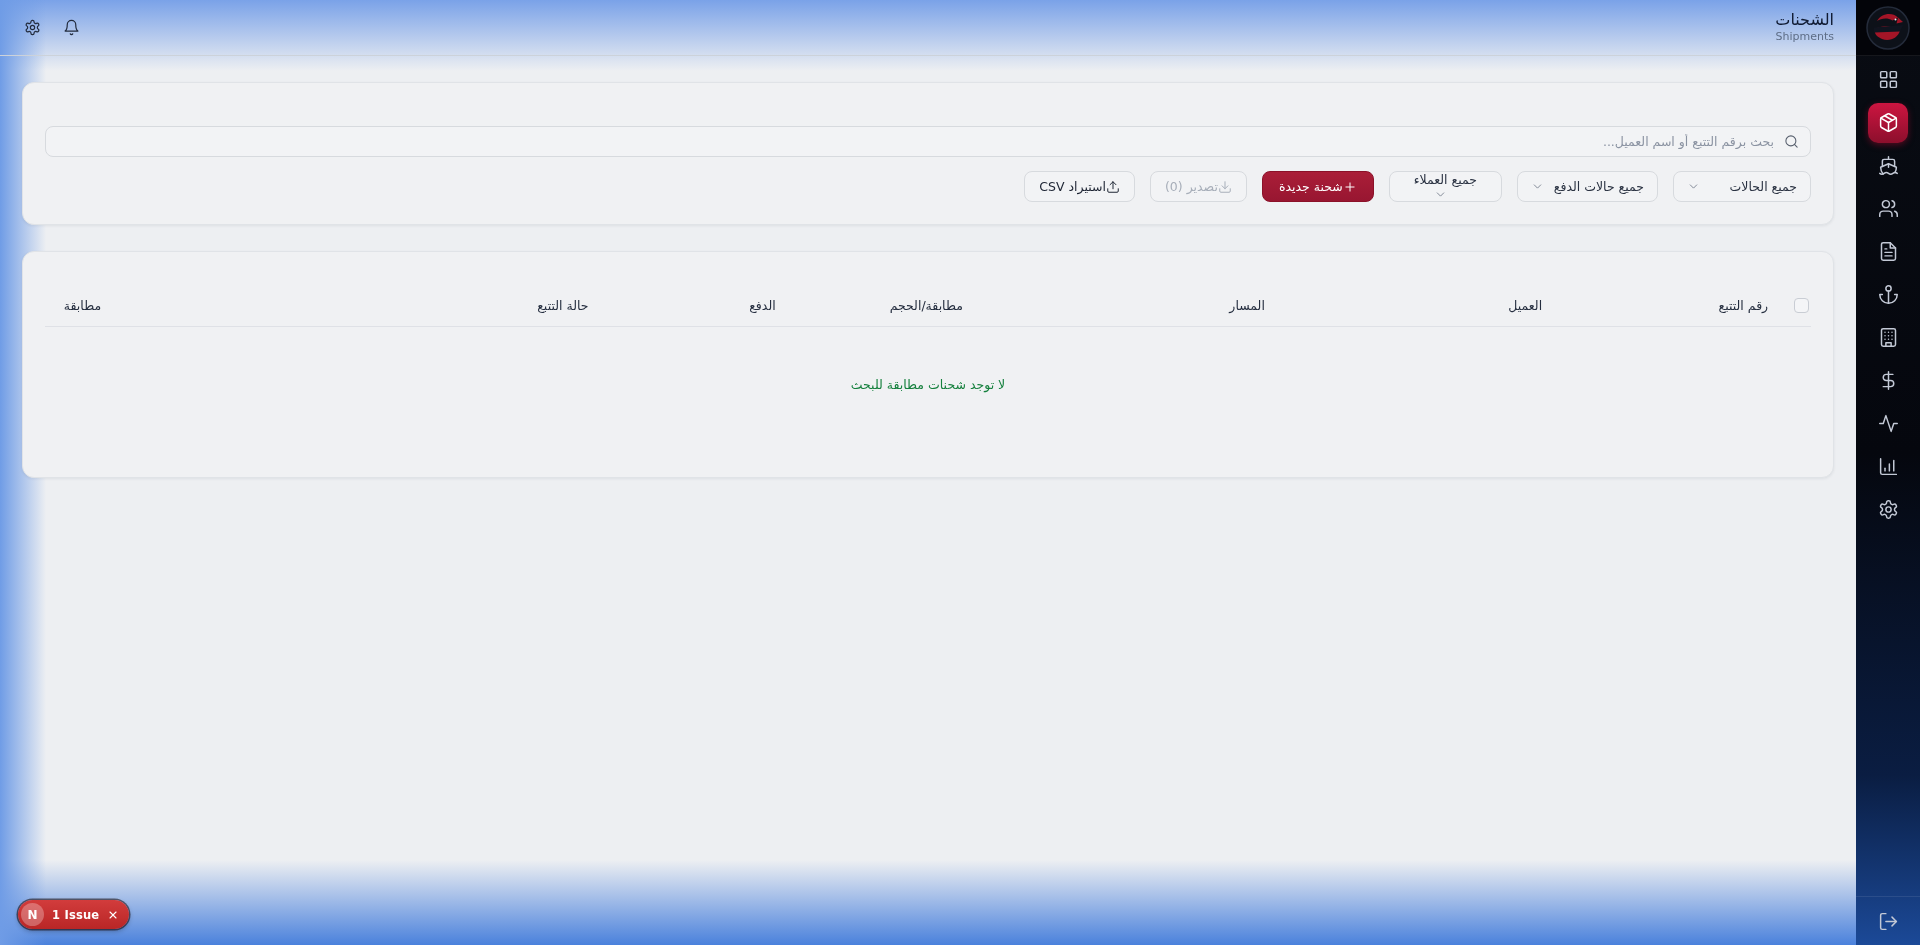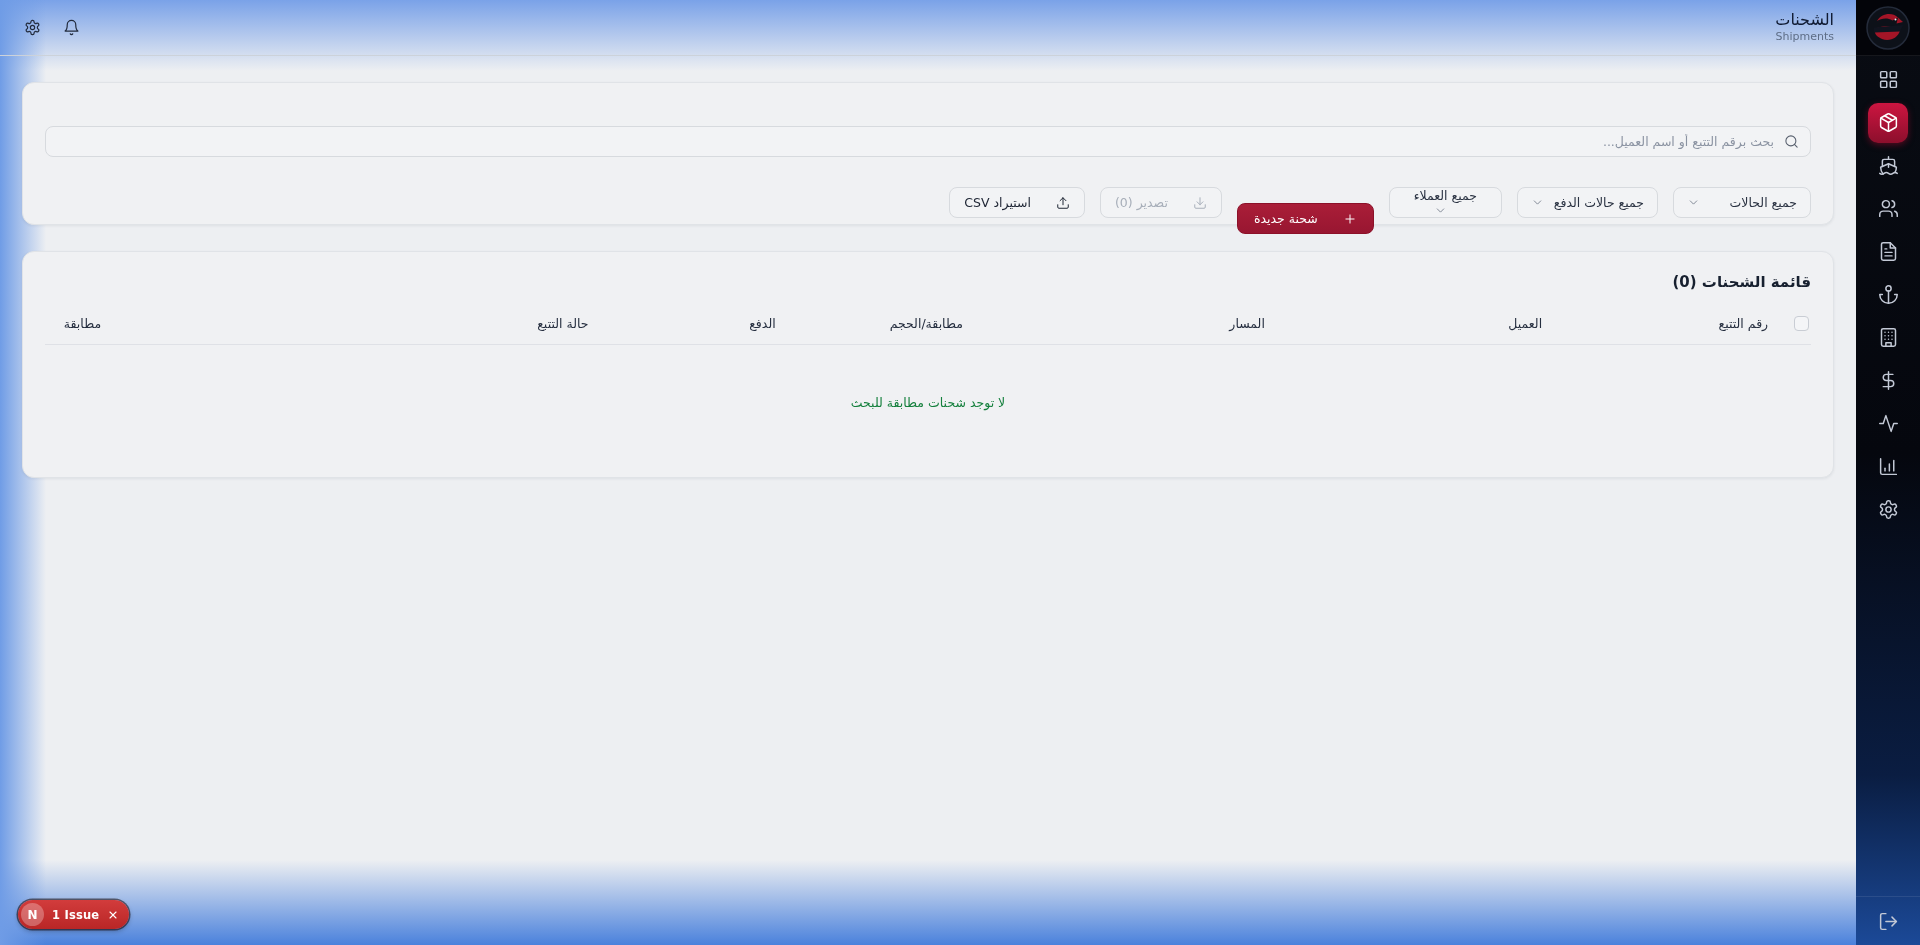--- a/index.html
+++ b/index.html
@@ -67,25 +67,25 @@
   .search-box .icon { position:absolute; top:8px; right:12px; width:15px; height:15px; color:#565e6c; }
   .filter-row { display:flex; align-items:center; gap:15px; margin-top:14px; }
   .select-box {
     height:31px; border:1px solid #d7dade; border-radius:8px; background:#f2f3f5;
     display:flex; align-items:center; justify-content:space-between; padding:0 13px;
     font-size:12.5px; color:#2a3242; cursor:pointer;
   }
   .select-box .icon { width:13px; height:13px; color:#7a8290; margin-right:10px; }
   .sel-status { min-width:138px; } .sel-payment { min-width:132px; } .sel-customer { min-width:113px;flex-direction:column; }
   .btn {
-    height:31px; border-radius:8px; display:flex; align-items:center; gap:25px; padding:0 14px;
+    height:31px; border-radius:8px; display:flex; align-items:center; gap:0; padding:0 14px;
     font-family:inherit; font-size:12.5px; cursor:pointer; border:1px solid #d7dade; background:#f2f3f5; color:#1d2433;
   }
   .btn .icon { width:14px; height:14px; }
-  .btn-primary { background:linear-gradient(180deg,#aa1e38,#981631); border:1px solid #8c1129; color:#ffffff; padding:0 16px;margin-top:32px; }
+  .btn-primary { background:linear-gradient(180deg,#aa1e38,#981631); border:1px solid #8c1129; color:#ffffff; padding:0 16px; }
   .btn-disabled { color:#a7aeb9; cursor:default; }
   .btn-disabled .icon { color:#a7aeb9; }
 
   .table-panel { margin-top:26px; min-height:227px; padding:21px 22px 0; }
   .list-title { font-size:15px; font-weight:700; color:#17202f; text-align:right; }
   table { width:100%; border-collapse:collapse; margin-top:16px; }
   thead th {
     font-size:12.5px; font-weight:500; color:#252e3f; text-align:right;
     padding:9px 4px 13px; border-bottom:1px solid #dfe1e6; white-space:nowrap;
   }
@@ -185,21 +185,20 @@
             <path d="M21 15v4a2 2 0 0 1-2 2H5a2 2 0 0 1-2-2v-4"></path>
             <path d="m17 8-5-5-5 5"></path>
             <path d="M12 3v12"></path>
           </svg>
         <span>استيراد CSV</span>
       </button>
     </div>
   </section>
 
   <section class="panel table-panel">
-    <h2 class="list-title">قائمة الشحنات (0)</h2>
     <table>
       <colgroup>
         <col style="width:2.2%">
           <col style="width:12.8%">
           <col style="width:15.7%">
           <col style="width:17.1%">
         <col style="width:10.6%">
           <col style="width:10.6%">
           <col style="width:27.6%">
           <col style="width:3.4%">

